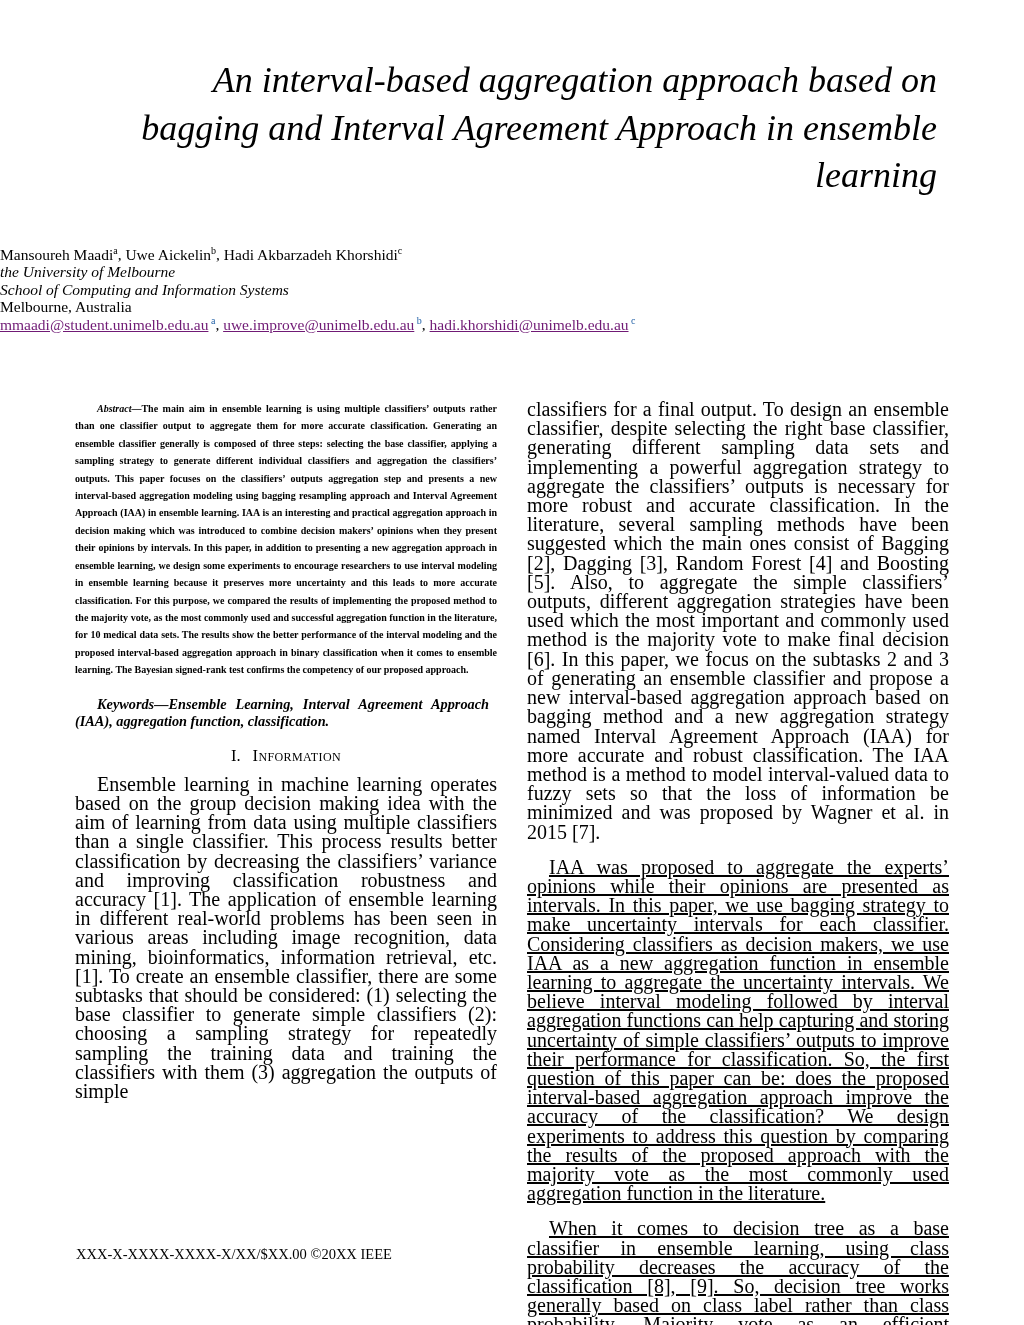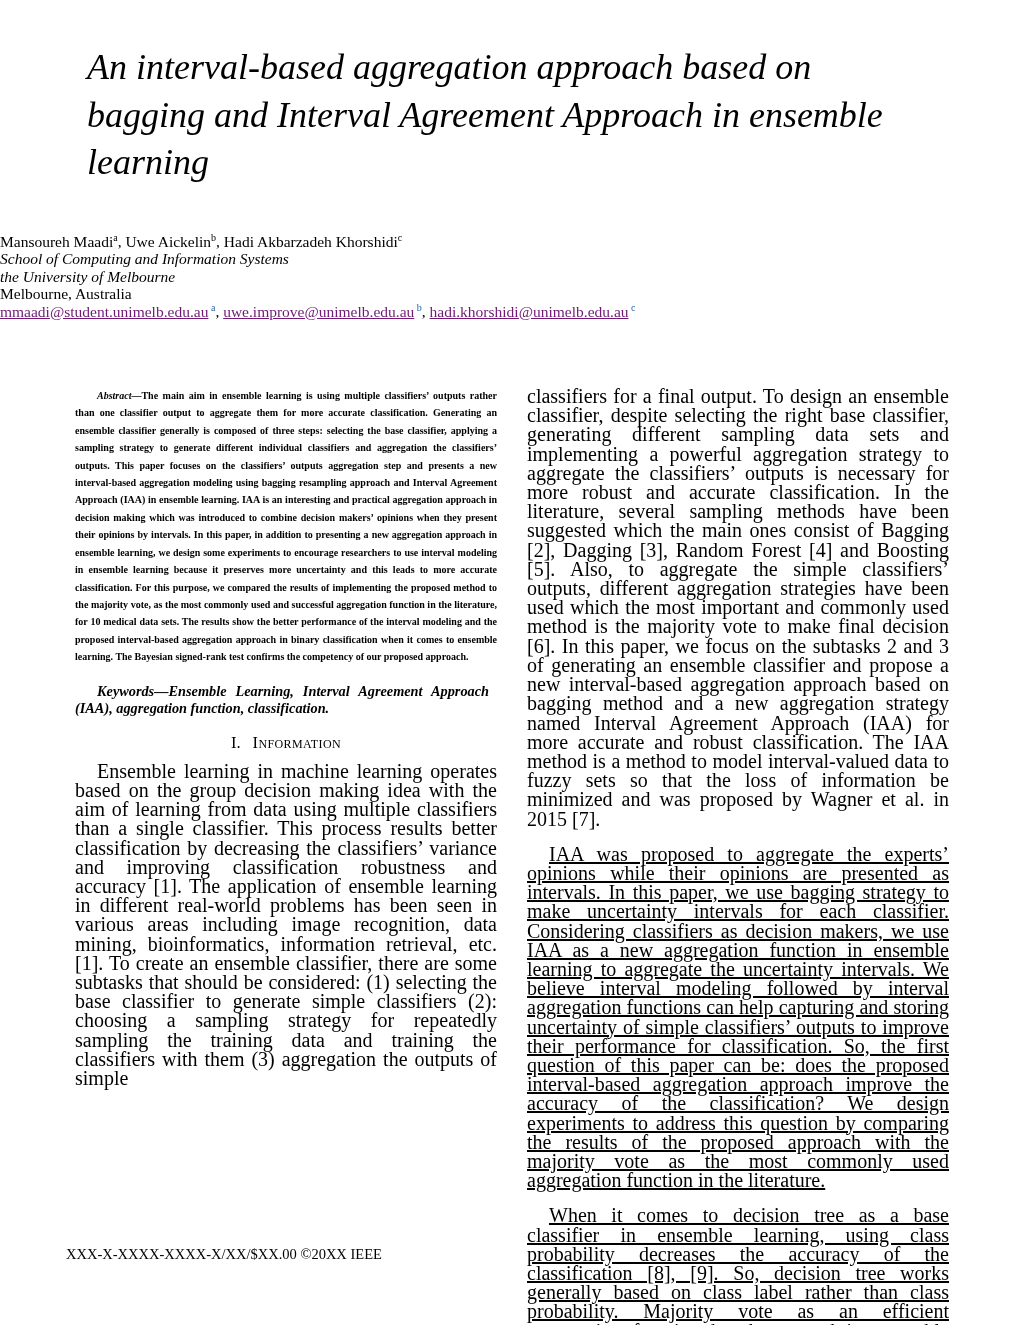--- a/index.html
+++ b/index.html
@@ -10,23 +10,23 @@
   .page {
     position: relative;
     width: 1024px;
     height: 1325px;
     background: #ffffff;
     font-family: "Liberation Serif", serif;
     color: #000000;
     overflow: hidden;
   }
   .title {
-    margin: 44px auto 0 auto;
+    margin: 57px auto 0 auto;
     width: 850px;
-    text-align: left;
+    text-align: right;
     font-style: italic;
     font-weight: normal;
     font-size: 36px;
     line-height: 1.32;
   }
   .authors {
     margin-top: 46px;
     text-align: left;
     font-size: 15.5px;
     line-height: 17.5px;
@@ -97,36 +97,36 @@
   }
   .body-par.indent {
     text-indent: 22px;
   }
   .body-par + .body-par {
     margin-top: 16px;
     text-decoration: underline;
   }
   .footer {
     position: absolute;
-    left: 66px;
+    left: 76px;
     top: 1246px;
     font-size: 14.5px;
   }
 </style>
 </head>
 <body>
 
 <div class="page">
 
   <h1 class="title">An interval-based aggregation approach based on bagging and Interval Agreement Approach in ensemble learning</h1>
 
   <div class="authors">
     <div class="author-names" id="author-names"><span>Mansoureh Maadi<sup>a</sup></span>, <span>Uwe Aickelin<sup>b</sup></span>, <span>Hadi Akbarzadeh Khorshidi<sup>c</sup></span></div>
+    <div class="affil-italic">the University of Melbourne</div>
     <div class="affil-italic">School of Computing and Information Systems</div>
-    <div class="affil-italic">the University of Melbourne</div>
     <div>Melbourne, Australia</div>
     <div class="emails" id="author-emails"><a class="email-link">mmaadi@student.unimelb.edu.au</a><sup class="email-sup">&nbsp;a</sup>, <a class="email-link">uwe.improve@unimelb.edu.au</a><sup class="email-sup">&nbsp;b</sup>, <a class="email-link">hadi.khorshidi@unimelb.edu.au</a><sup class="email-sup">&nbsp;c</sup></div>
   </div>
 
   <div class="columns">
 
     <div class="col">
       <p class="abstract"><span class="abs-label">Abstract</span><span>—The main aim in ensemble learning is using multiple classifiers’ outputs rather than one classifier output to aggregate them for more accurate classification. Generating an ensemble classifier generally is composed of three steps: selecting the base classifier, applying a sampling strategy to generate different individual classifiers and aggregation the classifiers’ outputs. This paper focuses on the classifiers’ outputs aggregation step and presents a new interval-based aggregation modeling using bagging resampling approach and Interval Agreement Approach (IAA) in ensemble learning. IAA is an interesting and practical aggregation approach in decision making which was introduced to combine decision makers’ opinions when they present their opinions by intervals. In this paper, in addition to presenting a new aggregation approach in ensemble learning, we design some experiments to encourage researchers to use interval modeling in ensemble learning because it preserves more uncertainty and this leads to more accurate classification. For this purpose, we compared the results of implementing the proposed method to the majority vote, as the most commonly used and successful aggregation function in the literature, for 10 medical data sets. The results show the better performance of the interval modeling and the proposed interval-based aggregation approach in binary classification when it comes to ensemble learning. The Bayesian signed-rank test confirms the competency of our proposed approach.</span></p>
 
       <p class="keywords"><span>Keywords</span><span>—Ensemble Learning, Interval Agreement Approach (IAA), aggregation function, classification.</span></p>

